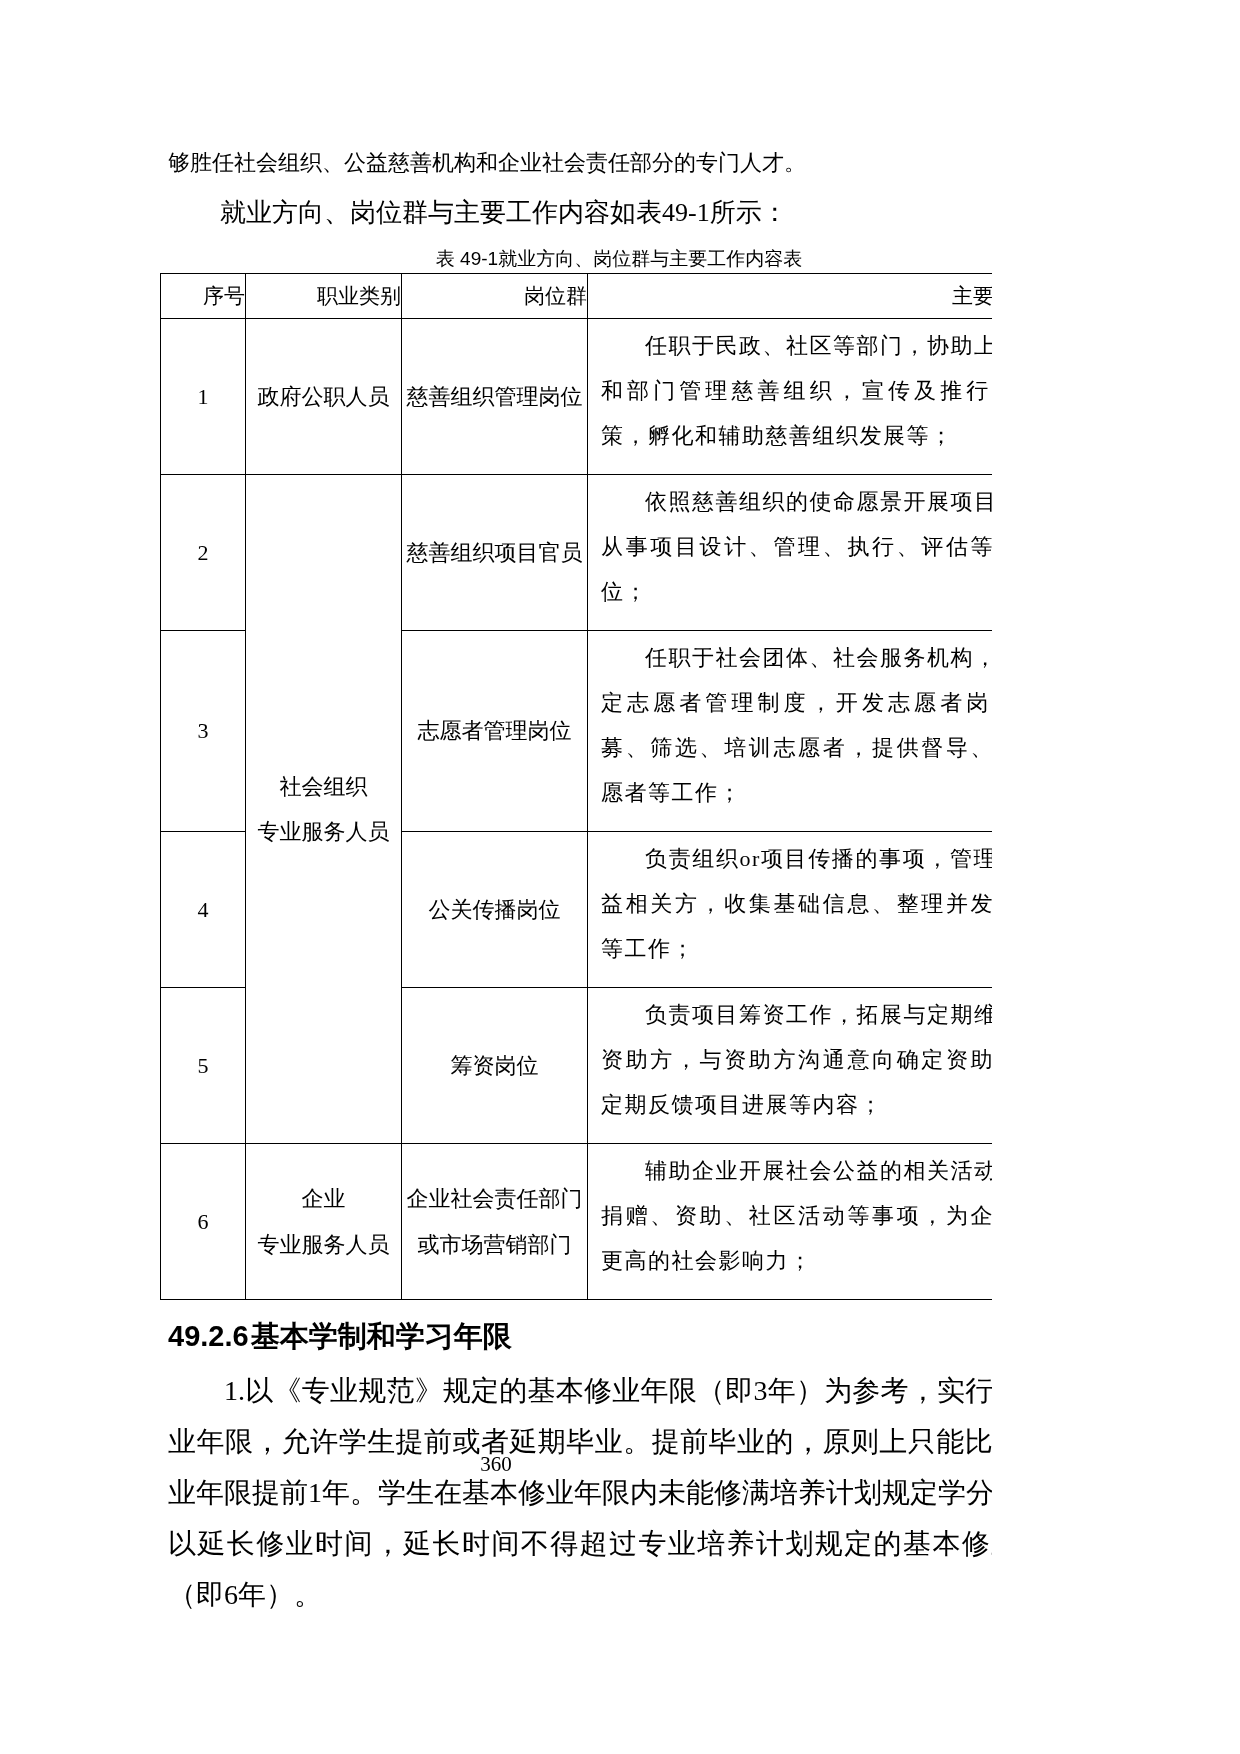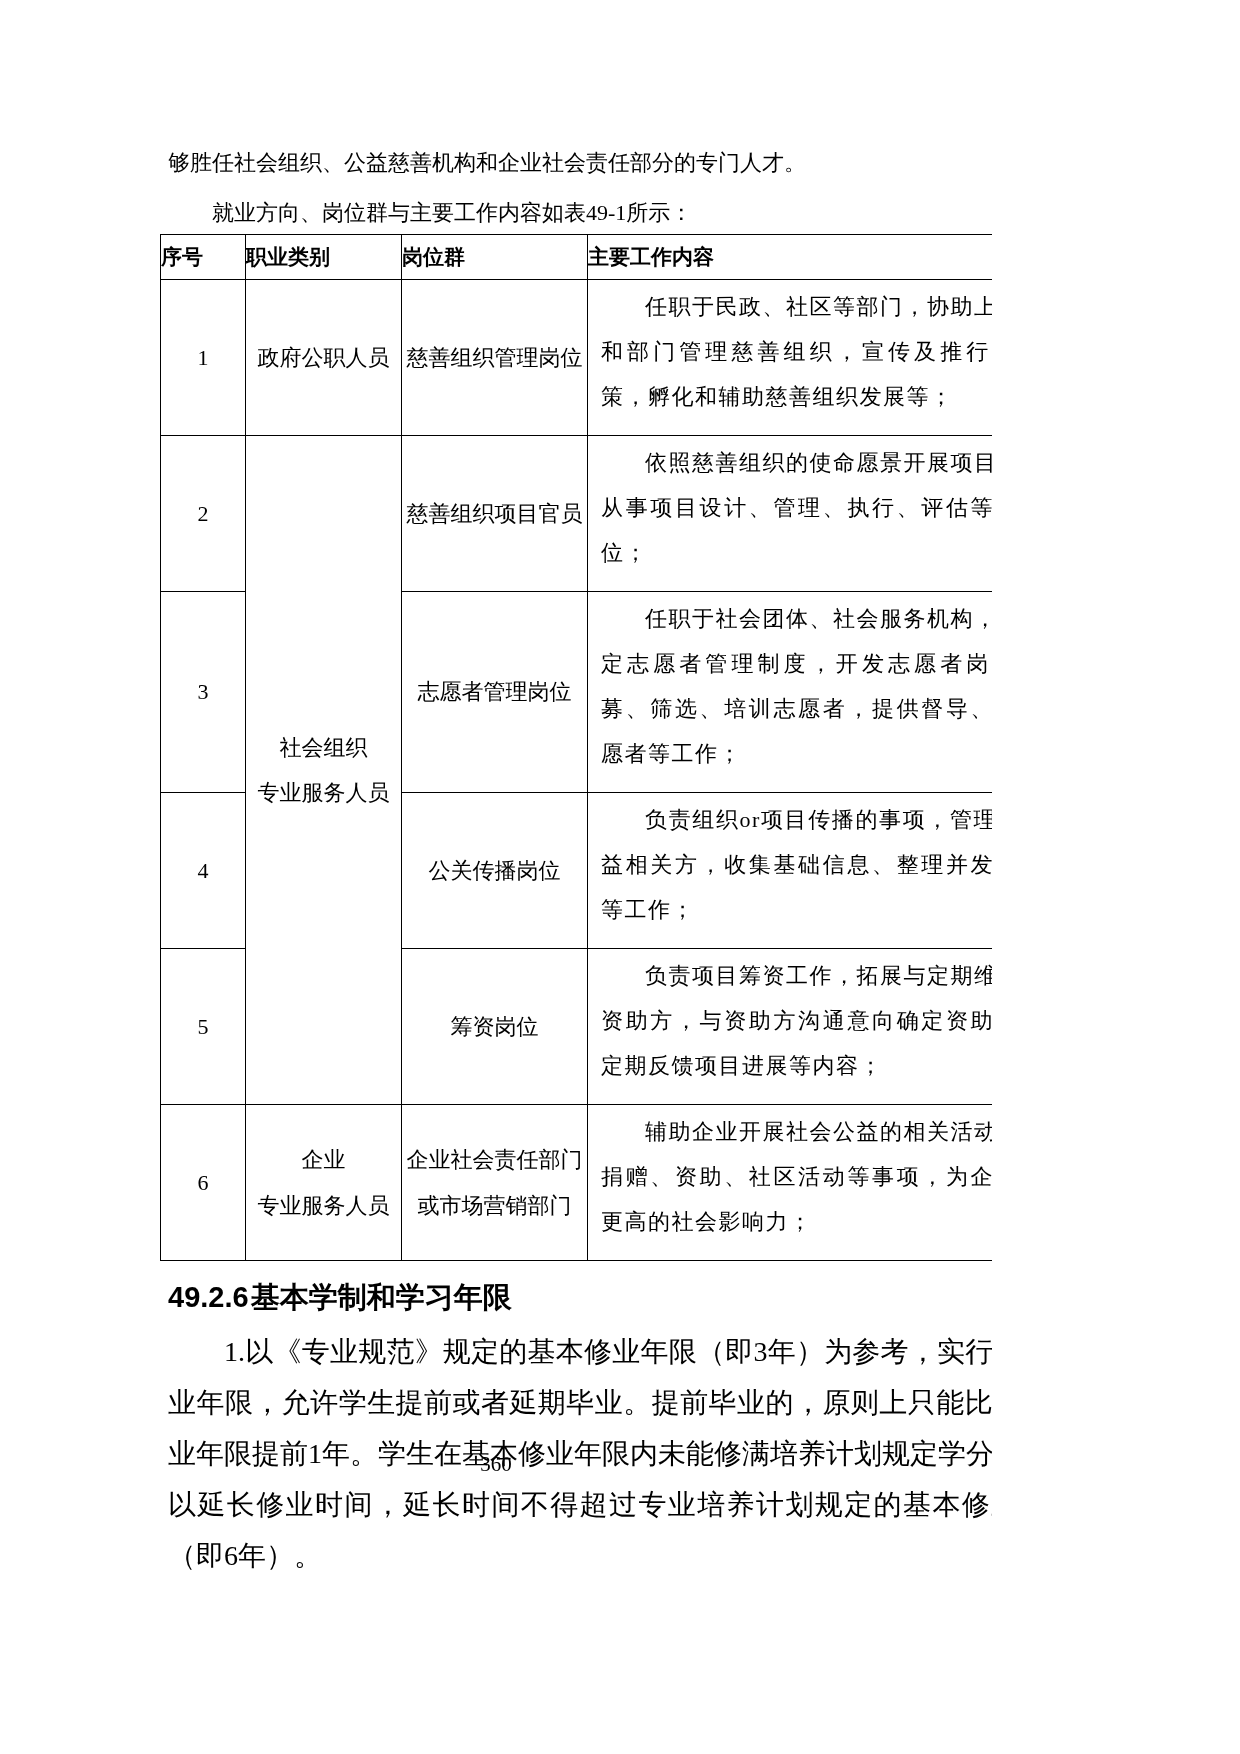--- a/index.html
+++ b/index.html
@@ -18,24 +18,24 @@
     left: 160px;
     top: 146px;
     width: 918px;
   }
   .para-lead {
     font-size: 22px;
     line-height: 33px;
     margin: 0 0 17px 8px;
   }
   .para-ref {
-    font-size: 22px;
+    font-size: 26px;
     line-height: 33px;
     text-indent: 2em;
-    margin: 0 0 5px 8px;
+    margin: 0 0 18px 8px;
   }
   .table-caption {
     font-family: "Liberation Sans", sans-serif;
     font-size: 19px;
     line-height: 24px;
     text-align: center;
     margin-bottom: 2px;
   }
   table.jobs {
     border-collapse: collapse;
@@ -46,22 +46,22 @@
   .jobs col.c2 { width: 156px; }
   .jobs col.c3 { width: 186px; }
   .jobs col.c4 { width: 491px; }
   .jobs th, .jobs td {
     border: 1px solid #000000;
     vertical-align: middle;
   }
   .jobs thead th {
     font-family: "Liberation Sans", sans-serif;
     font-size: 21px;
-    font-weight: bold;
-    text-align: left;
+    font-weight: normal;
+    text-align: right;
     height: 45px;
   }
   .jobs td { font-size: 22px; }
   .cell-center {
     text-align: center;
     white-space: pre-line;
     line-height: 2.05;
   }
   .cell-content {
     text-align: justify;
@@ -102,20 +102,21 @@
   }
 </style>
 </head>
 <body>
 
 <div class="page">
   <div class="content">
 
     <p class="para-lead">够胜任社会组织、公益慈善机构和企业社会责任部分的专门人才。</p>
     <p class="para-ref">就业方向、岗位群与主要工作内容如表49-1所示：</p>
+    <div class="table-caption">表 49-1就业方向、岗位群与主要工作内容表</div>
 
     <table class="jobs">
       <colgroup>
         <col class="c1">
           <col class="c2">
           <col class="c3">
           <col class="c4">
       </colgroup>
       <thead>
         <tr>

